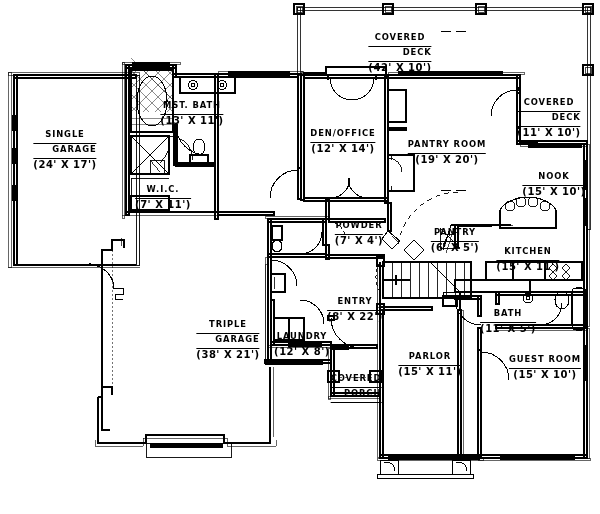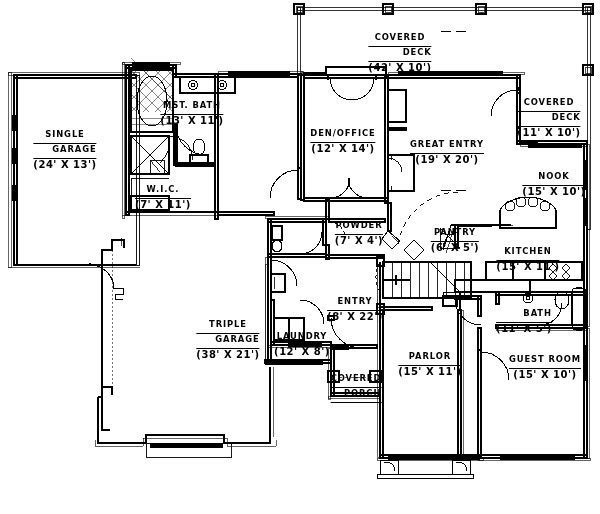--- a/index.html
+++ b/index.html
@@ -447,21 +447,21 @@
         <path d="M 329 222 A 16 16 0 0 1 345 238" stroke-width="0.9" stroke-dasharray="3,3"></path>
         <rect x="136" y="75" width="3" height="190" stroke-width="0.9"></rect>
       </g>
 
     </g>
   </svg>
 
   <div class="room-label" style="left:65px; top:130px;">
     <span class="rl-name">SINGLE</span>
     <span class="rl-name2">GARAGE</span>
-    <span class="rl-dim">(24' X 13')</span>
+    <span class="rl-dim">(24' X 17')</span>
   </div>
 
   <div class="room-label" style="left:228px; top:320px;">
     <span class="rl-name">TRIPLE</span>
     <span class="rl-name2">GARAGE</span>
     <span class="rl-dim">(38' X 21')</span>
   </div>
 
   <div class="room-label" style="left:192px; top:101px;">
     <span class="rl-name">MST. BATH</span>
@@ -485,21 +485,21 @@
     <span class="rl-dim">(42' X 10')</span>
   </div>
 
   <div class="room-label" style="left:549px; top:98px;">
     <span class="rl-name">COVERED</span>
     <span class="rl-name2">DECK</span>
     <span class="rl-dim">(11' X 10')</span>
   </div>
 
   <div class="room-label" style="left:447px; top:140px;">
-    <span class="rl-name">GREAT ENTRY</span>
+    <span class="rl-name">PANTRY ROOM</span>
     <span class="rl-dim">(19' X 20')</span>
   </div>
 
   <div class="room-label" style="left:554px; top:172px;">
     <span class="rl-name">NOOK</span>
     <span class="rl-dim">(15' X 10')</span>
   </div>
 
   <div class="room-label" style="left:528px; top:247px;">
     <span class="rl-name">KITCHEN</span>
@@ -509,21 +509,21 @@
   <div class="room-label" style="left:455px; top:228px;">
     <span class="rl-name">PANTRY</span>
     <span class="rl-dim">(6' X 5')</span>
   </div>
 
   <div class="room-label" style="left:359px; top:221px;">
     <span class="rl-name">POWDER</span>
     <span class="rl-dim">(7' X 4')</span>
   </div>
 
-  <div class="room-label" style="left:524px; top:309px;text-align:right;">
+  <div class="room-label" style="left:508px; top:309px;">
     <span class="rl-name">BATH</span>
     <span class="rl-dim">(11' X 5')</span>
   </div>
 
   <div class="room-label" style="left:545px; top:355px;">
     <span class="rl-name">GUEST ROOM</span>
     <span class="rl-dim">(15' X 10')</span>
   </div>
 
   <div class="room-label" style="left:430px; top:352px;">

